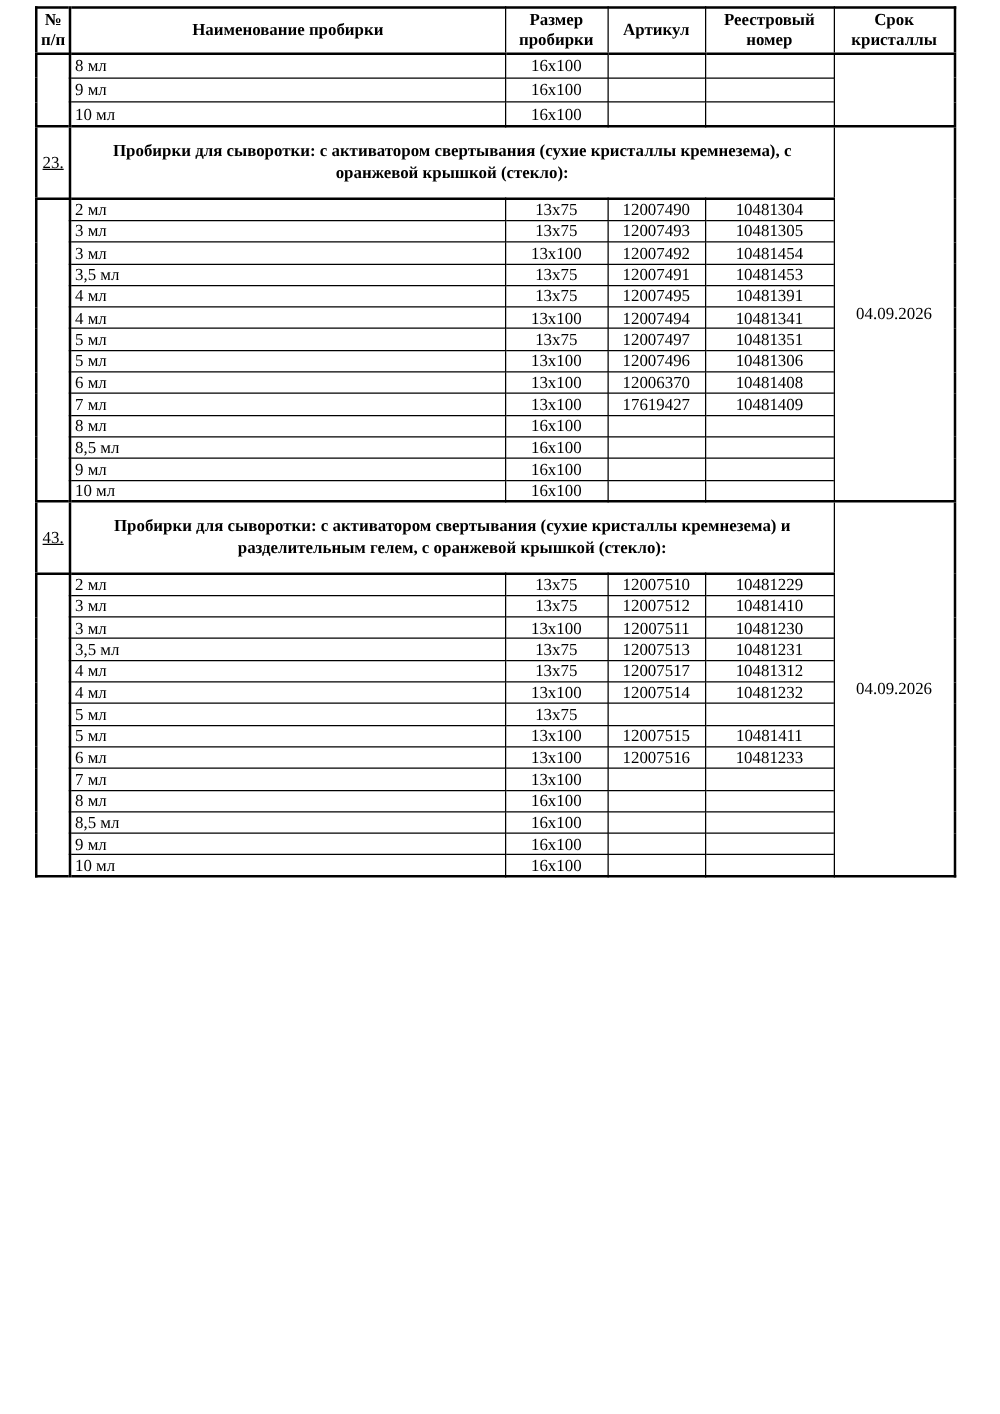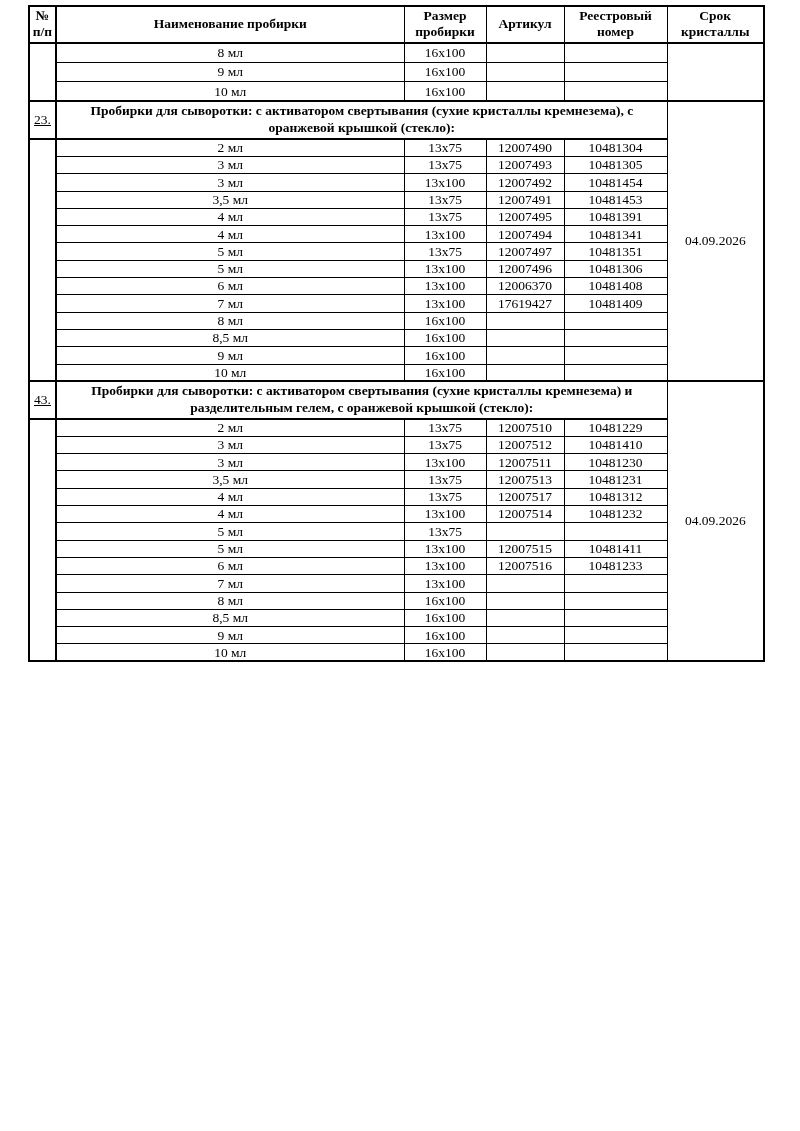--- a/index.html
+++ b/index.html
@@ -35,23 +35,23 @@
   tr.cont-row { height: 19.5px; }
   tr.data-row { height: 17.3px; }
   tr.section-row { height: 36px; }
   tr.section-row > td { border-top: 2px solid #000; }
   td.sec-num, td.sec-title { border-bottom: 2px solid #000; }
   td.sec-num { text-align: center; vertical-align: middle; text-decoration: underline; }
   td.sec-title {
     font-weight: bold;
     text-align: center;
     line-height: 1.25;
-    padding: 1px 6px;
-  }
-  td.name-cell { text-align: center; padding: 0 3px; line-height: 1.15; }
+    padding: 11px 6px;
+  }
+  td.name-cell { text-align: left; padding: 0 3px; line-height: 1.15; }
   td.size-cell, td.article-cell, td.reg-cell { text-align: center; line-height: 1.15; }
   td.validity-cell { text-align: center; }
   td.numspan-cell { }
 </style>
 </head>
 <body>
 
 <div class="page">
   <table class="tubes">
     <colgroup>

